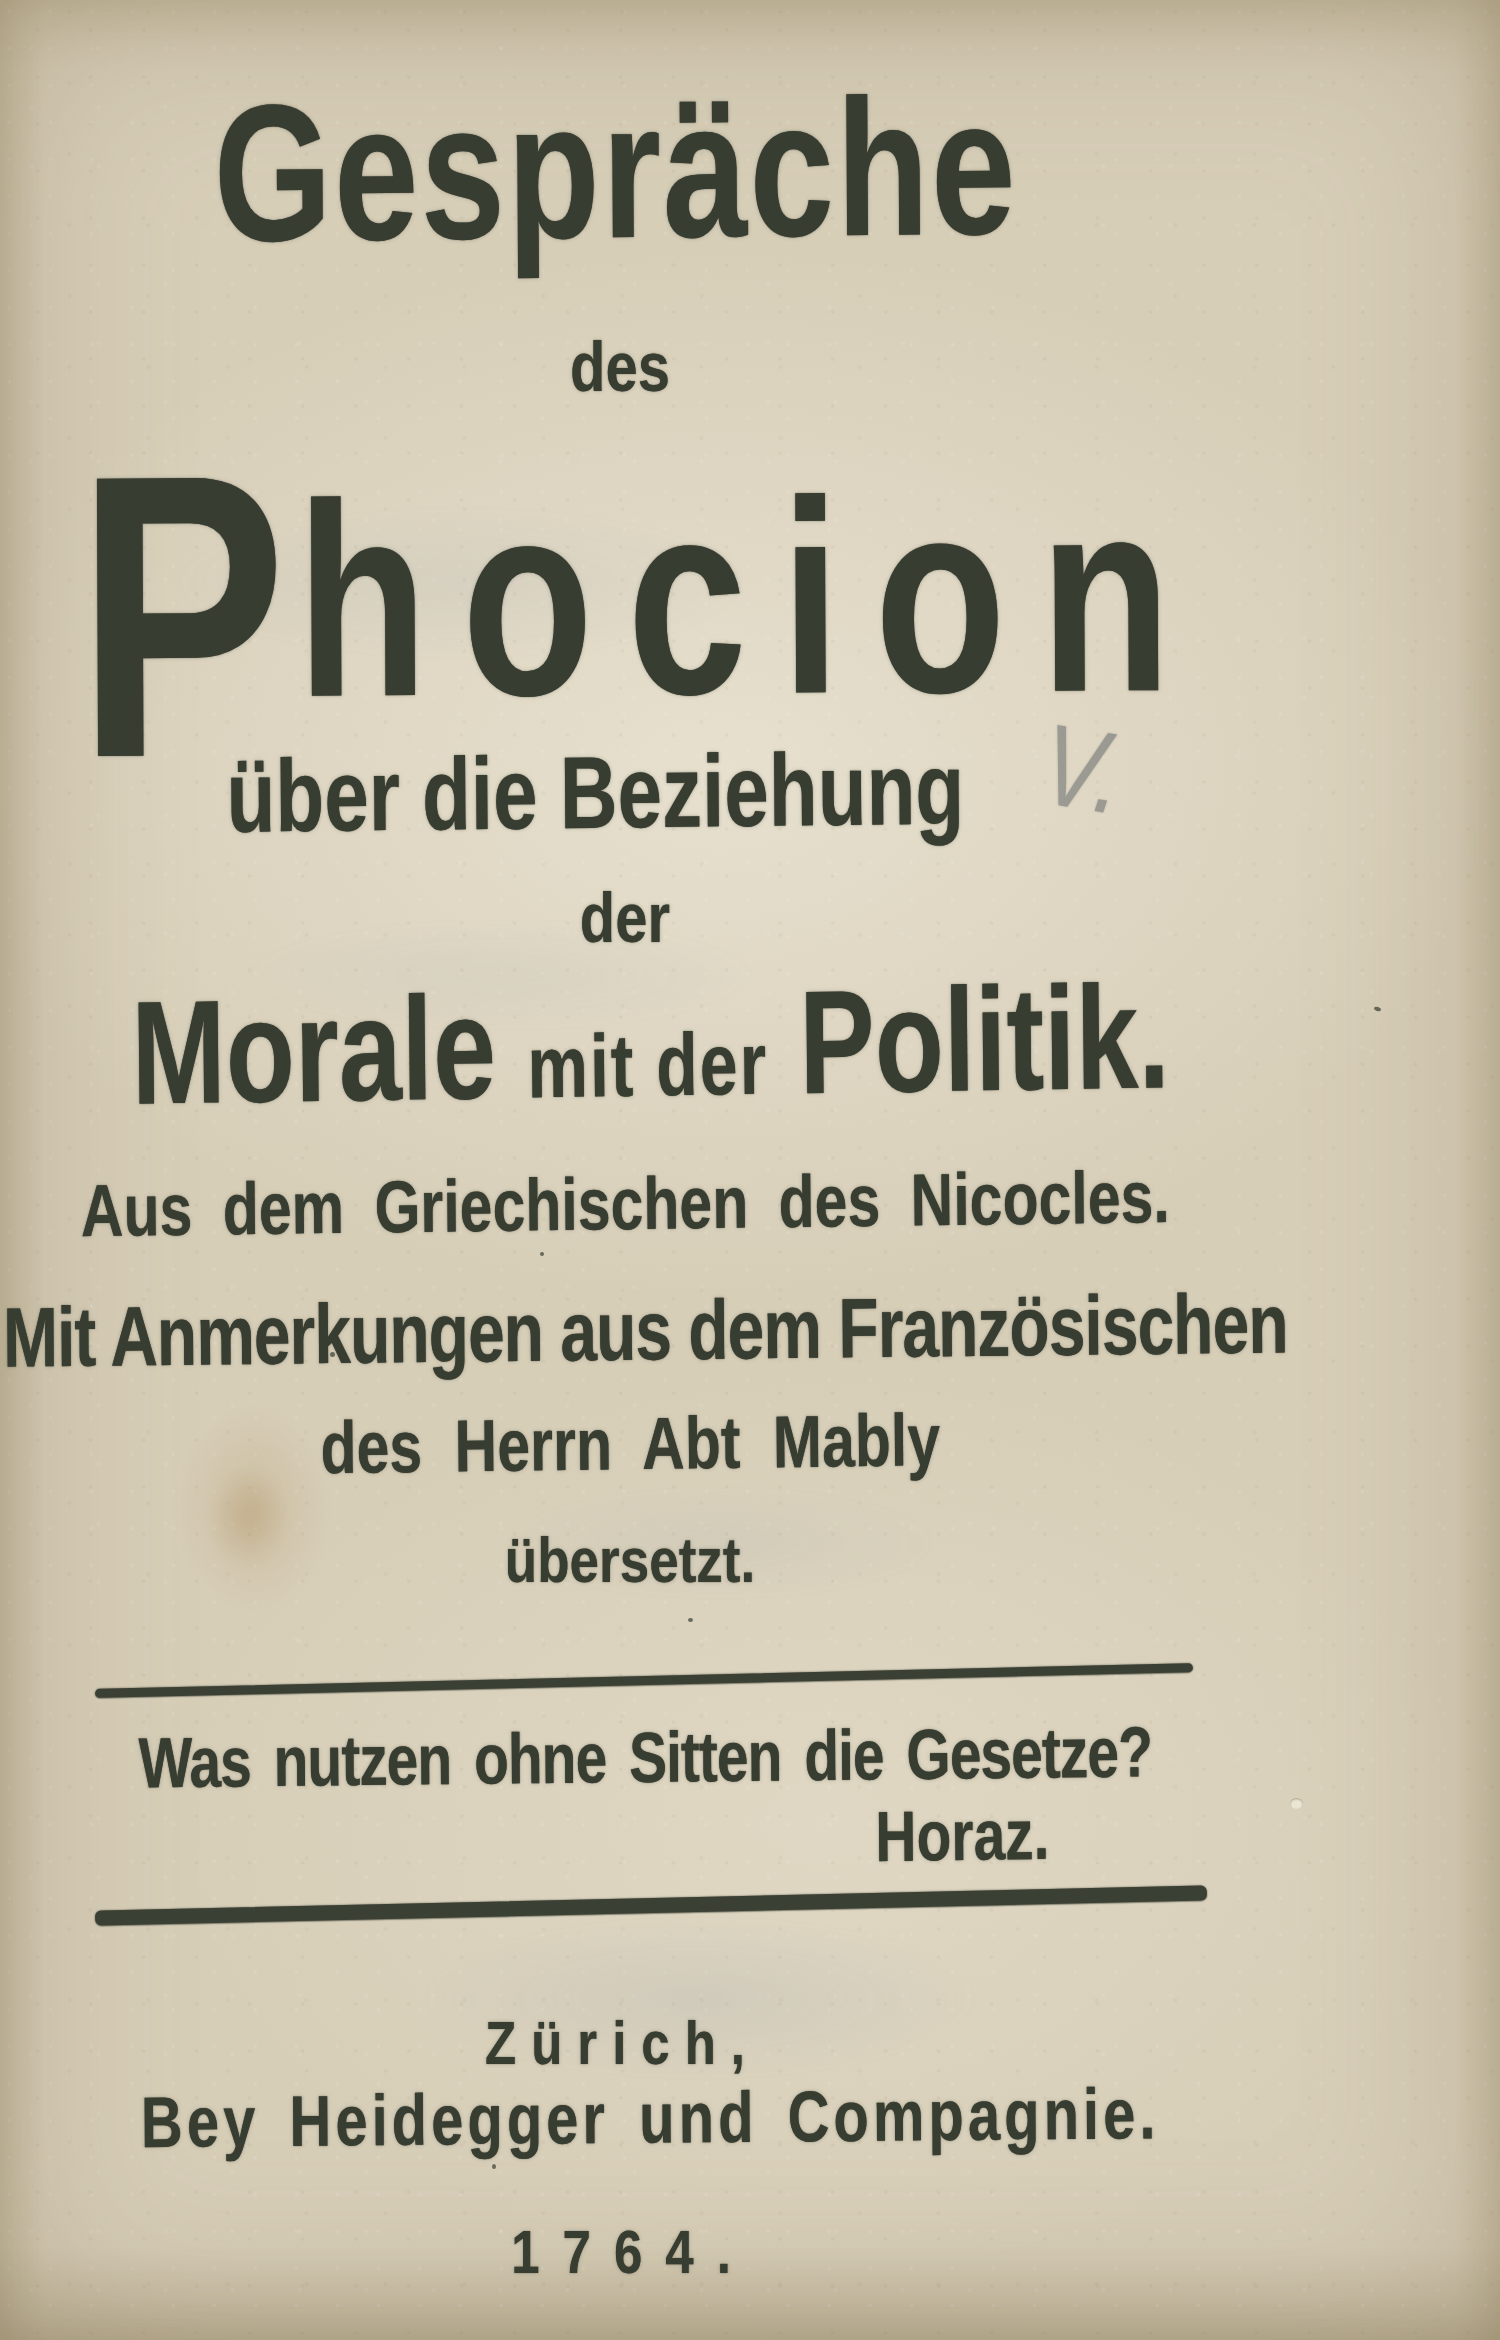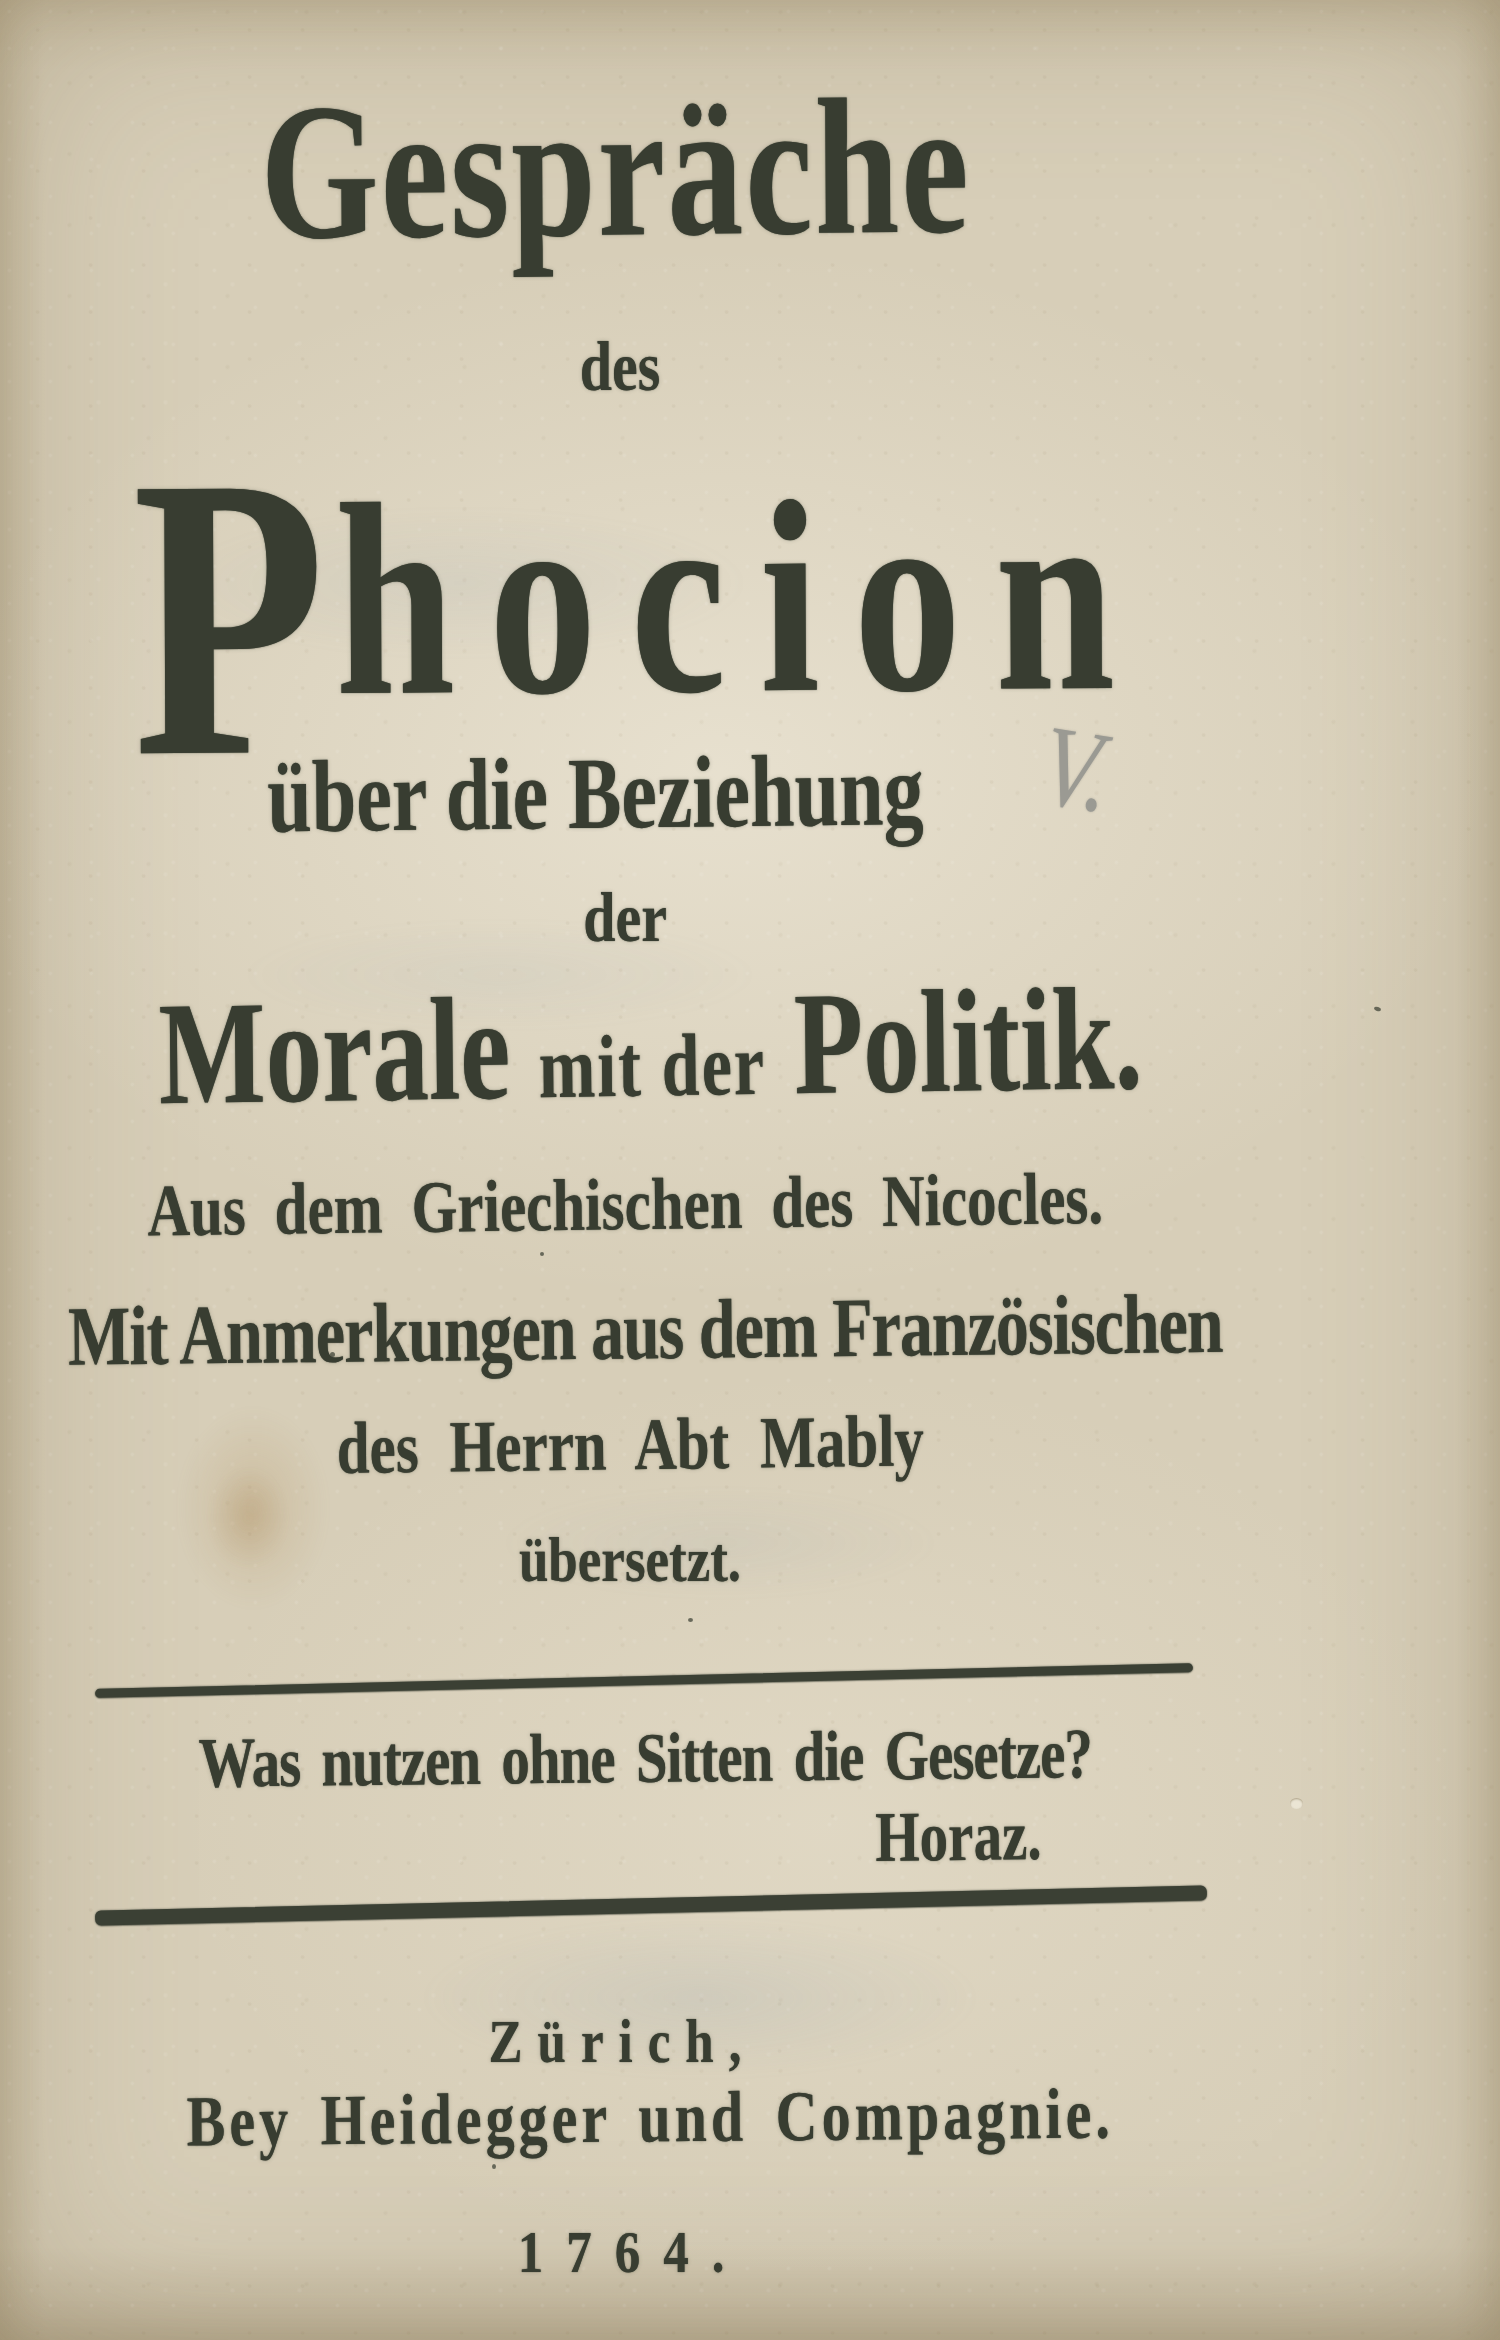--- a/index.html
+++ b/index.html
@@ -15,21 +15,21 @@
       radial-gradient(circle at 23% 31%, rgba(255,255,255,0.10) 1px, transparent 2.5px),
       radial-gradient(circle at 71% 64%, rgba(124,104,66,0.07) 1px, transparent 2.5px),
       radial-gradient(circle at 47% 82%, rgba(255,255,255,0.09) 1px, transparent 3px),
       radial-gradient(circle at 88% 17%, rgba(124,104,66,0.06) 1px, transparent 3px),
       radial-gradient(1250px 850px at 48% 33%, rgba(247,242,229,0.50), rgba(247,242,229,0) 62%),
       radial-gradient(1000px 700px at 55% 78%, rgba(238,231,214,0.38), rgba(238,231,214,0) 65%),
       linear-gradient(180deg, rgba(186,172,140,0.30) 0%, rgba(186,172,140,0) 3%, rgba(186,172,140,0) 96%, rgba(158,143,112,0.38) 100%),
       linear-gradient(90deg, rgba(183,169,137,0.32) 0%, rgba(183,169,137,0) 3%, rgba(183,169,137,0) 97%, rgba(183,169,137,0.28) 100%);
     background-size: 41px 37px, 53px 47px, 67px 59px, 79px 71px, auto, auto, auto, auto;
     box-shadow: inset 0 0 190px rgba(118,101,66,0.32), inset 0 0 40px rgba(118,101,66,0.18);
-    font-family: Liberation Serif, serif;
+    font-family: Liberation Sans, sans-serif;
     color: #383d31;
   }
 
   .line {
     position: absolute;
     left: 0;
     width: 1270px;
     text-align: center;
     font-weight: bold;
     line-height: 1;

